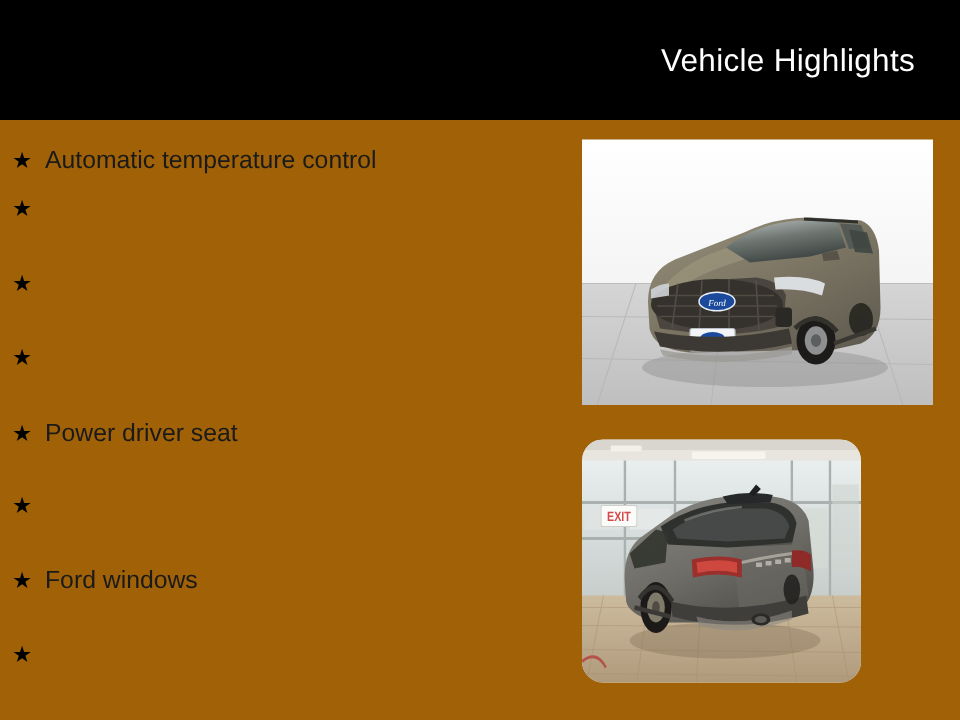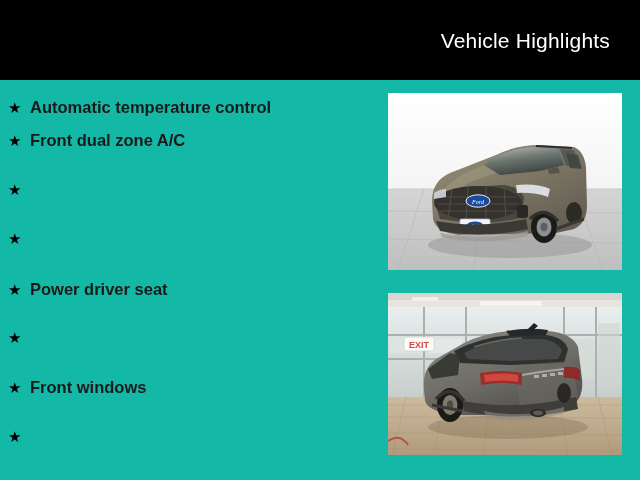--- a/index.html
+++ b/index.html
@@ -11,21 +11,21 @@
     width: 640px;
     height: 480px;
     overflow: hidden;
     font-family: "Liberation Sans", sans-serif;
     -webkit-font-smoothing: antialiased;
   }
   .page {
     position: relative;
     width: 640px;
     height: 480px;
-    background: #14b8a6;
+    background: #a16207;
   }
 
   
   .header {
     position: absolute;
     left: 0;
     top: 0;
     width: 640px;
     height: 80px;
     background: #000000;
@@ -68,79 +68,79 @@
     width: 22px;
     color: #000000;
     font-size: 15px;
     line-height: 22px;
     text-align: left;
   }
   .feature-label {
     flex: 1 1 auto;
     color: #1a1a1a;
     font-size: 16.5px;
-    font-weight: 700;
+    font-weight: 400;
     line-height: 22px;
     white-space: nowrap;
   }
 
   
   .photo {
     position: absolute;
     overflow: hidden;
     background: #e8e8e8;
   }
   #photo-front {
     left: 388px;
     top: 93px;
     width: 234px;
     height: 177px;
   }
   #photo-rear {
     left: 388px;
     top: 293px;
-    width: 234px;
+    width: 186px;
     height: 162px;
+    border-radius: 14px;
   }
   .photo svg { display: block; width: 100%; height: 100%; }
 </style>
 </head>
 <body>
 
 <div class="page">
 
   <div class="header">
     <div class="header-title">Vehicle Highlights</div>
   </div>
 
   <ul class="features">
     <li class="feature-item">
       <span class="feature-bullet">★</span>
       <span class="feature-label">Automatic temperature control</span>
     </li>
     <li class="feature-item">
       <span class="feature-bullet">★</span>
-      <span class="feature-label">Front dual zone A/C</span>
     </li>
     <li class="feature-item">
       <span class="feature-bullet">★</span>
     </li>
     <li class="feature-item">
       <span class="feature-bullet">★</span>
     </li>
     <li class="feature-item">
       <span class="feature-bullet">★</span>
       <span class="feature-label">Power driver seat</span>
     </li>
     <li class="feature-item">
       <span class="feature-bullet">★</span>
     </li>
     <li class="feature-item">
       <span class="feature-bullet">★</span>
-      <span class="feature-label">Front windows</span>
+      <span class="feature-label">Ford windows</span>
     </li>
     <li class="feature-item">
       <span class="feature-bullet">★</span>
     </li>
   </ul>
 
   <div class="photo" id="photo-front">
     <svg viewBox="0 0 234 177" preserveAspectRatio="none">
       <defs>
         <linearGradient id="studioBg" x1="0" y1="0" x2="0" y2="1">

